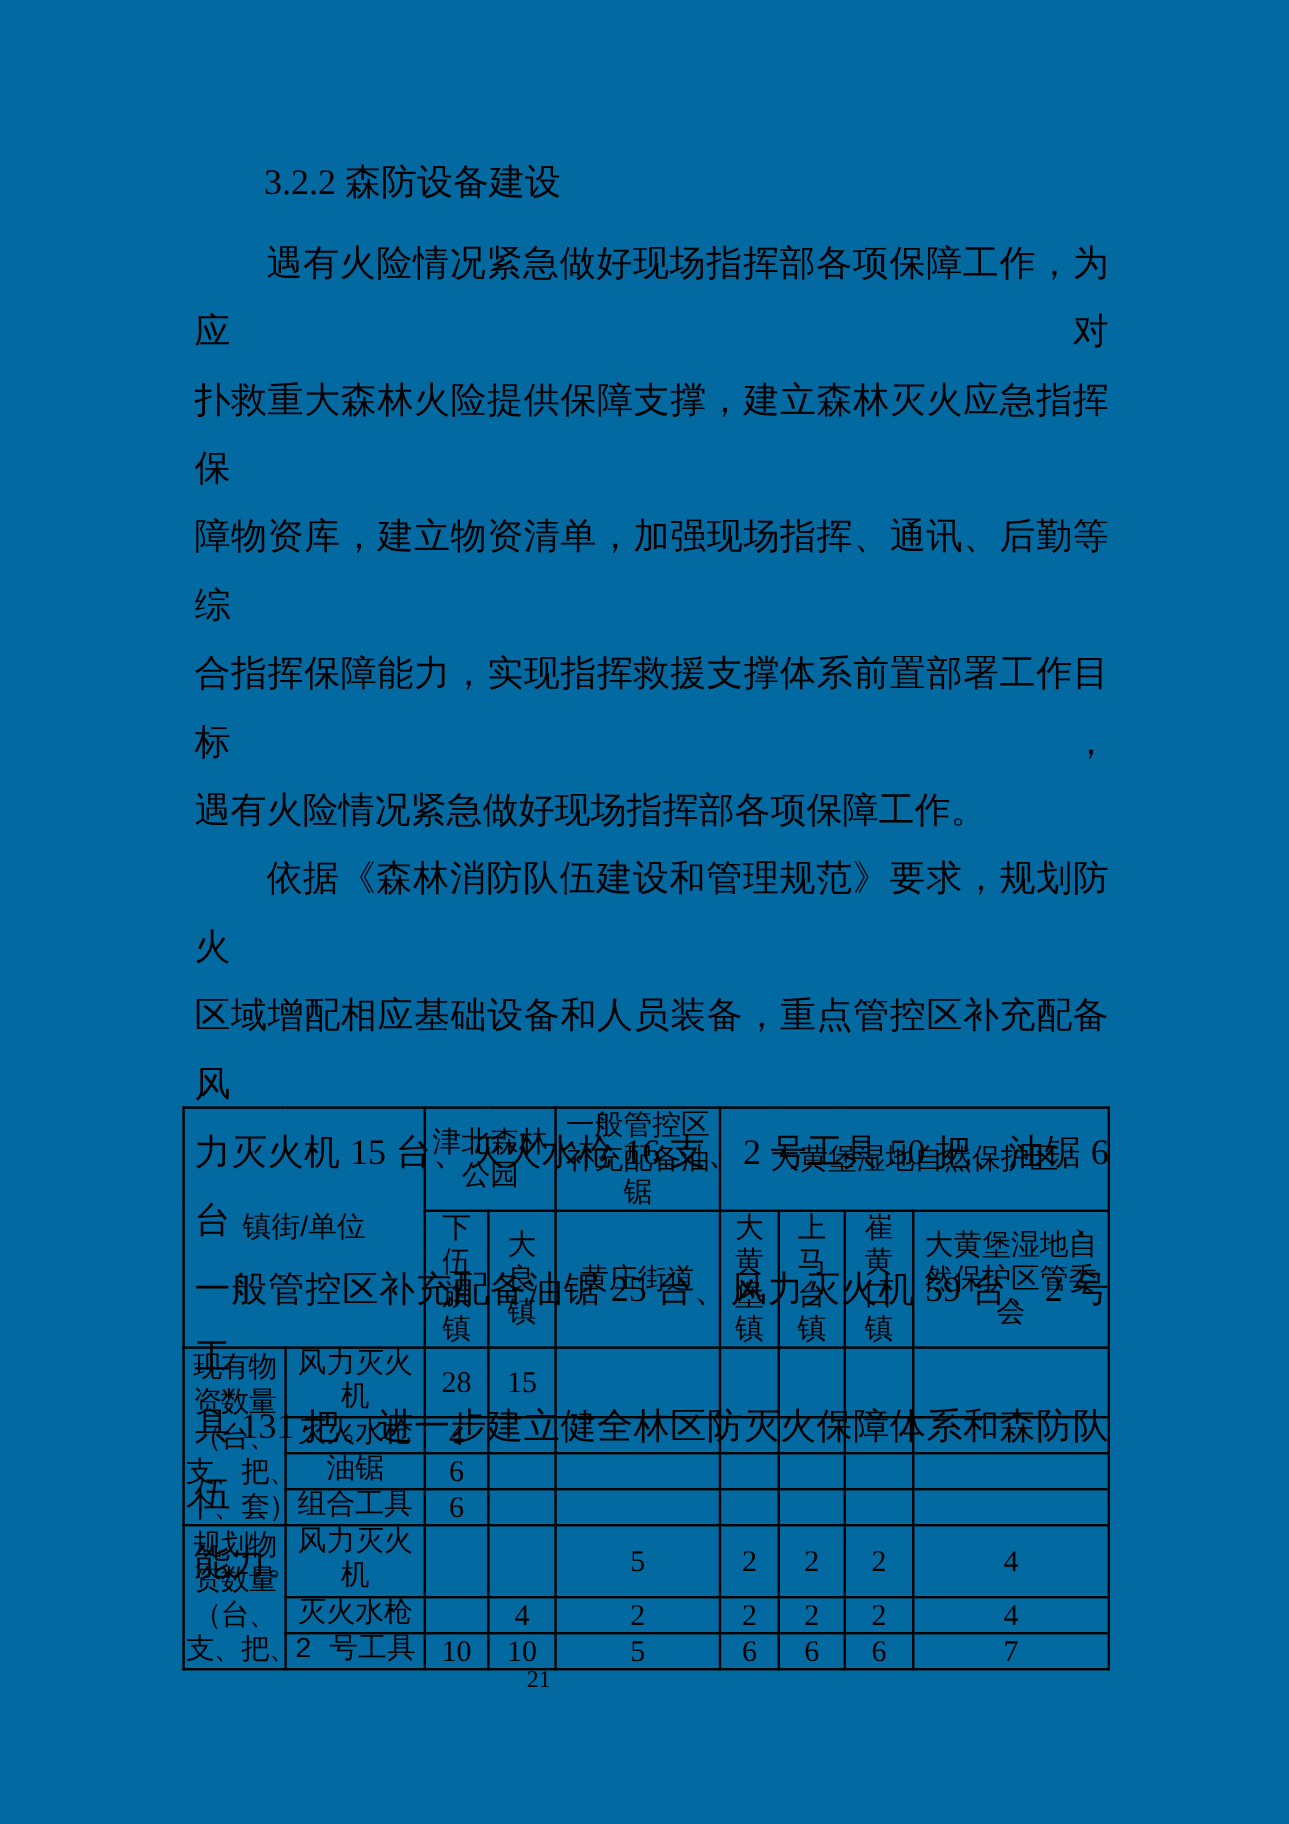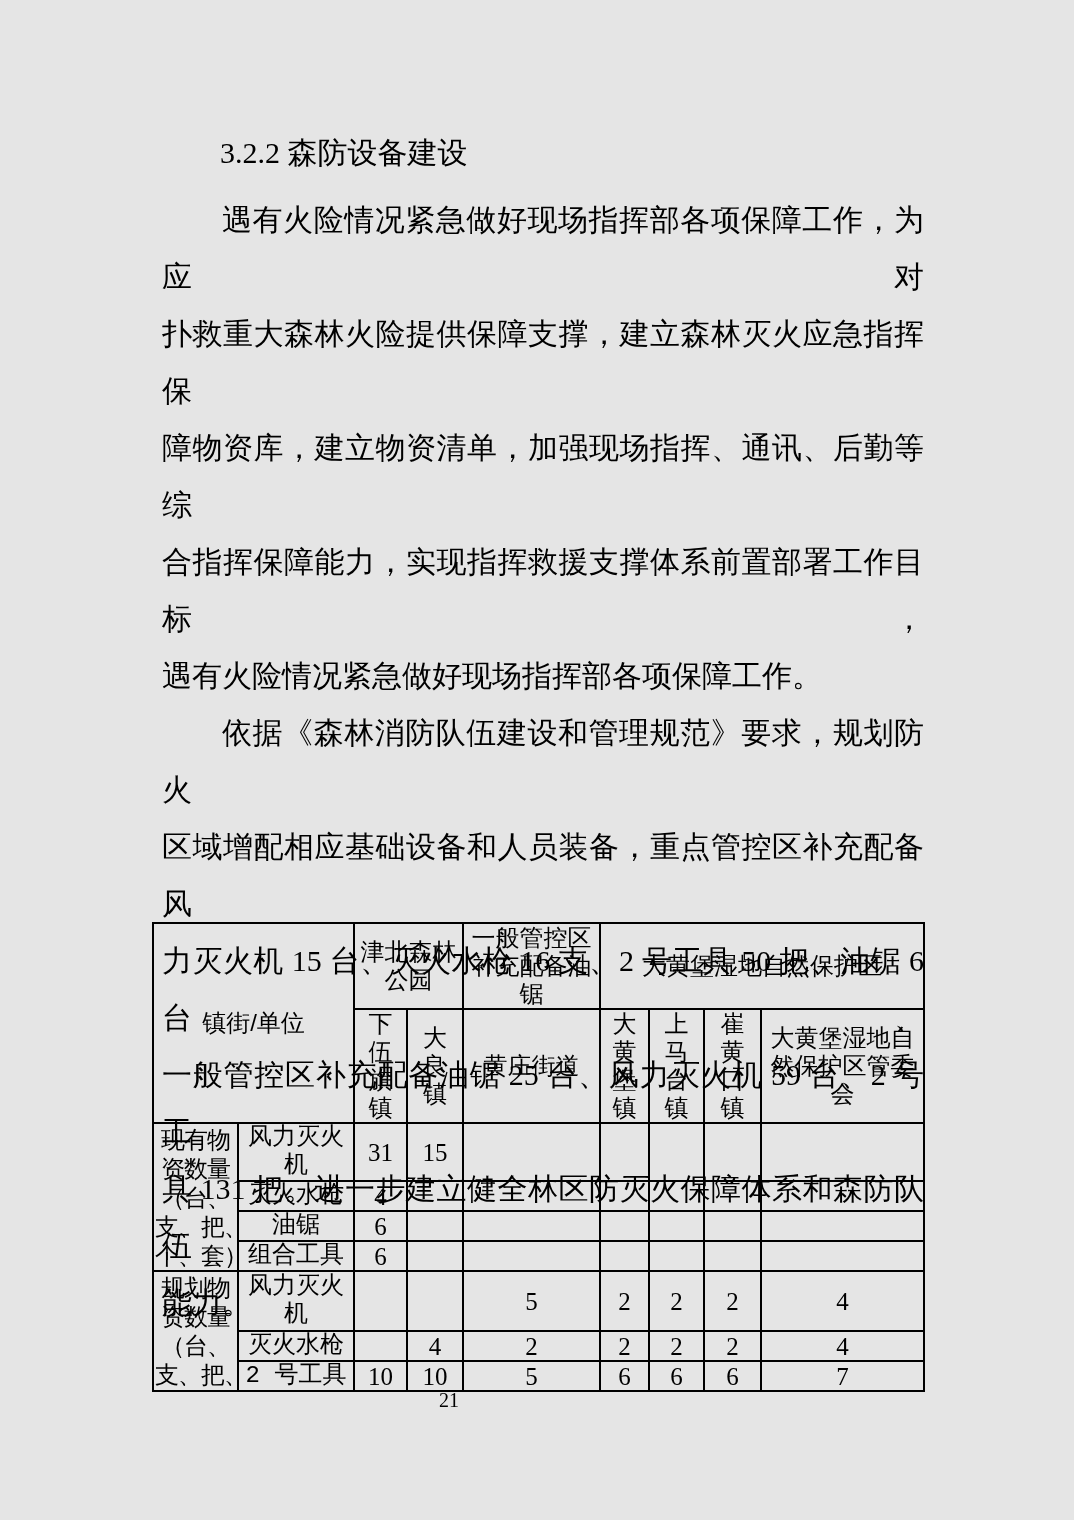--- a/index.html
+++ b/index.html
@@ -1,20 +1,20 @@
 <!DOCTYPE html>
 <html><head>
 <meta charset="utf-8">
 <style>
   html, body { margin: 0; padding: 0; }
   .page {
     position: relative;
     width: 1074px;
     height: 1520px;
-    background: #e5e5e5;
+    background: #0369a1;
     color: #000000;
     font-family: "Liberation Serif", serif;
     overflow: hidden;
   }
 
   
   .body-text {
     position: absolute;
     left: 162px;
     top: 124px;
@@ -182,21 +182,21 @@
 
       <tr class="rr1">
         <td class="group" rowspan="4">
           <div class="group-line">现有物</div>
           <div class="group-line">资数量</div>
           <div class="group-line">（台、</div>
           <div class="group-line">支、把、</div>
           <div class="group-line">个、套）</div>
         </td>
         <td class="item"><span class="item-inner">风力灭火机</span></td>
-        <td class="num">31</td>
+        <td class="num">28</td>
         <td class="num">15</td>
         <td class="num"></td>
         <td class="num"></td>
         <td class="num"></td>
         <td class="num"></td>
         <td class="num"></td>
       </tr>
       <tr class="rr2">
         <td class="item"><span class="item-inner">灭火水枪</span></td>
         <td class="num">4</td>

